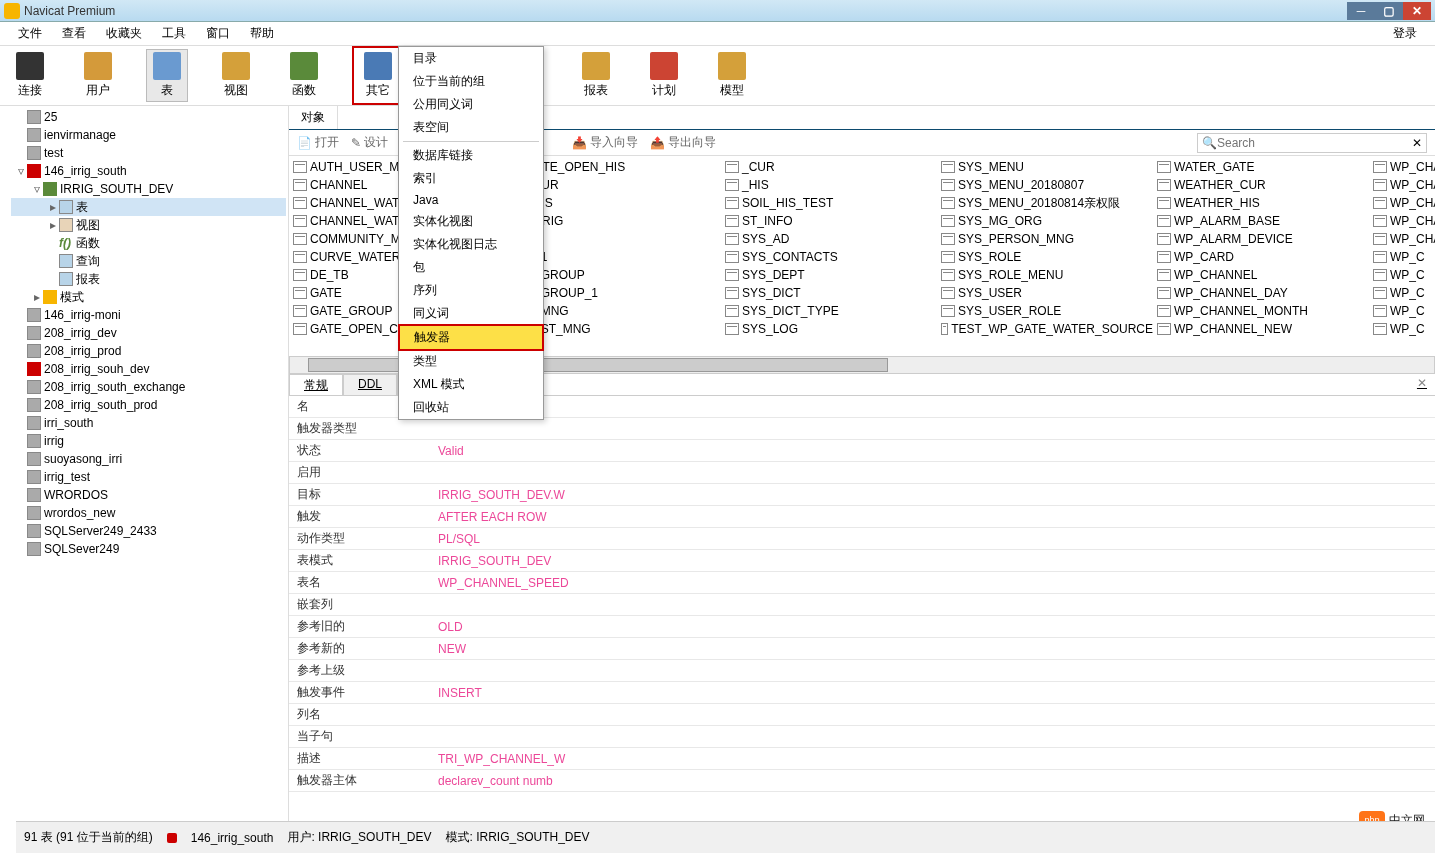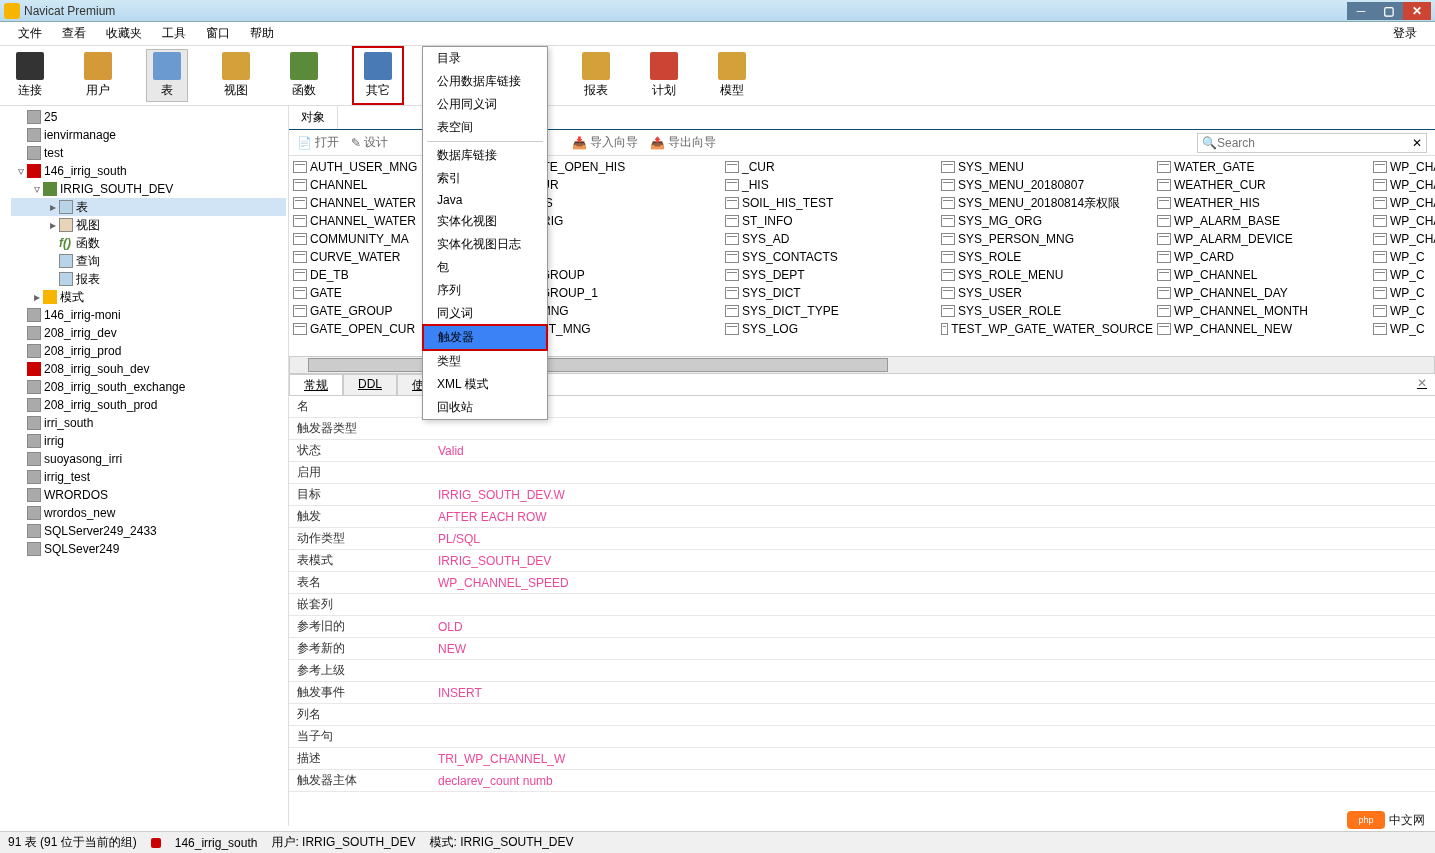--- a/index.html
+++ b/index.html
@@ -52,29 +52,29 @@
 .detail-tabs { height: 22px; display: flex; border-bottom: 1px solid #ccc; text-decoration: underline; }
 .detail-tab { padding: 2px 14px; border: 1px solid #ccc; border-bottom: none; background: #f0f0f0; cursor: pointer; }
 .detail-tab.active { background: #fff; }
 .close-x { margin-left: auto; padding: 2px 8px; cursor: pointer; color: #888; }
 
 .prop-grid { flex: 1; overflow-y: auto; }
 .prop-row { display: flex; border-bottom: 1px solid #e8e8e8; height: 22px; align-items: center; }
 .prop-label { width: 145px; padding-left: 8px; color: #333; }
 .prop-val { flex: 1; padding-left: 4px; color: #ec4899; overflow: hidden; white-space: nowrap; }
 
-.dropdown { position: absolute; left: 398px; top: 46px; width: 126px; background: #fff; border: 1px solid #999; box-shadow: 2px 2px 6px rgba(0,0,0,.2); z-index: 100; margin-left: 24px; }
+.dropdown { position: absolute; left: 398px; top: 46px; width: 146px; background: #fff; border: 1px solid #999; box-shadow: 2px 2px 6px rgba(0,0,0,.2); z-index: 100; }
 .dd-item { padding: 3px 14px; cursor: pointer; }
-.dd-item.hl { background: #3b82f6; border: 2px solid #c00; margin: -1px; }
+.dd-item.hl { background: #fde047; border: 2px solid #c00; margin: -1px; }
 .dd-sep { height: 1px; background: #ccc; margin: 2px 4px; }
 
-.statusbar { position: absolute; bottom: 0; left: 0; right: 0; height: 22px; background: #f0f0f0; border-top: 1px solid #ccc; display: flex; align-items: center; padding: 0 8px; gap: 14px; }
+.statusbar { position: absolute; bottom: 0; left: 16px; right: 0; height: 32px; background: #f0f0f0; border-top: 1px solid #ccc; display: flex; align-items: center; padding: 0 8px; gap: 14px; }
 .sb-ico { width: 10px; height: 10px; background: #c00; border-radius: 2px; }
 .watermark { position: absolute; right: 10px; bottom: 24px; display: flex; align-items: center; gap: 4px; opacity: .9; }
-.wm-ico { width: 38px; height: 18px; background: #f60; border-radius: 4px; color: #fff; font-size: 9px; display: flex; align-items: center; justify-content: center; }
+.wm-ico { width: 26px; height: 18px; background: #f60; border-radius: 4px; color: #fff; font-size: 9px; display: flex; align-items: center; justify-content: center; }
 </style>
 </head>
 <body>
 
 <div class="titlebar">
   <span class="icon"></span>
   <span class="title">Navicat Premium</span>
   <div class="win-btns">
     <div class="win-btn win-min">─</div>
     <div class="win-btn win-max">▢</div>
@@ -606,21 +606,21 @@
         <div class="prop-row">
           <div class="prop-label">触发器主体</div>
           <div class="prop-val">declarev_count numb</div>
         </div>
       </div>
   </div>
 </div>
 
 <div class="dropdown" id="dropdown">
     <div class="dd-item">目录</div>
-    <div class="dd-item">公用数据库链接</div>
+    <div class="dd-item">位于当前的组</div>
     <div class="dd-item">公用同义词</div>
     <div class="dd-item">表空间</div>
     <div class="dd-sep"></div>
     <div class="dd-item">数据库链接</div>
     <div class="dd-item">索引</div>
     <div class="dd-item">Java</div>
     <div class="dd-item">实体化视图</div>
     <div class="dd-item">实体化视图日志</div>
     <div class="dd-item">包</div>
     <div class="dd-item">序列</div>

